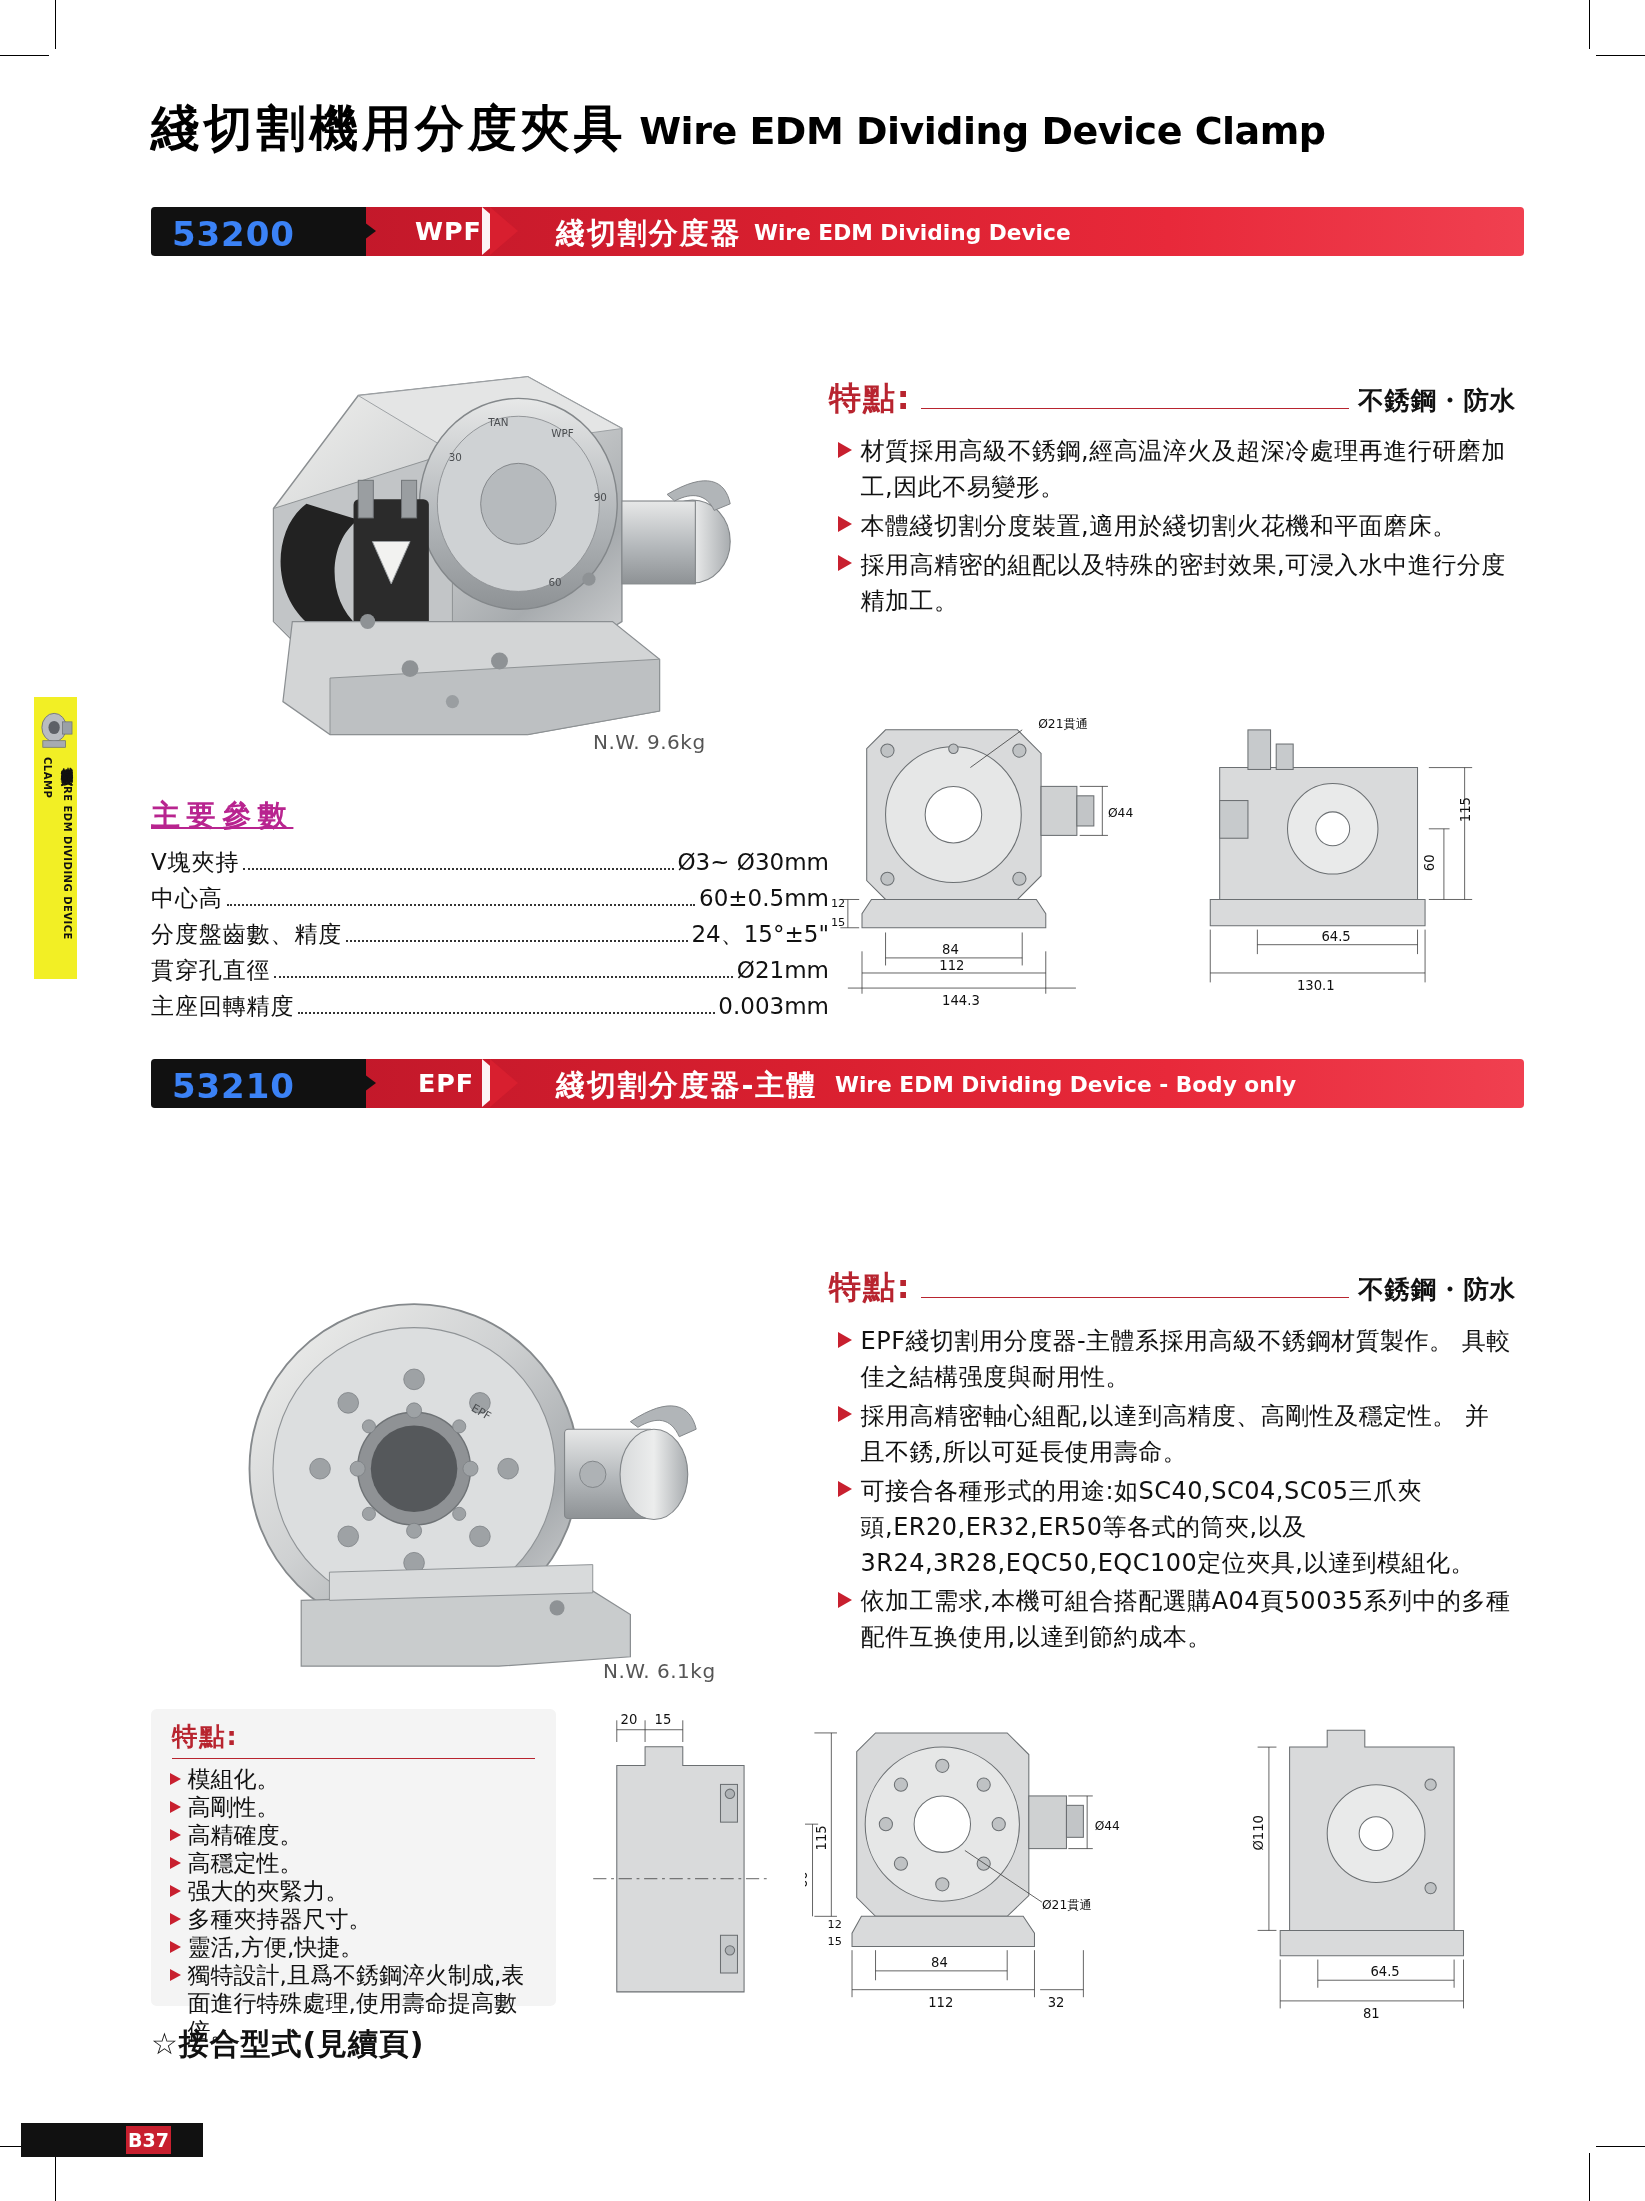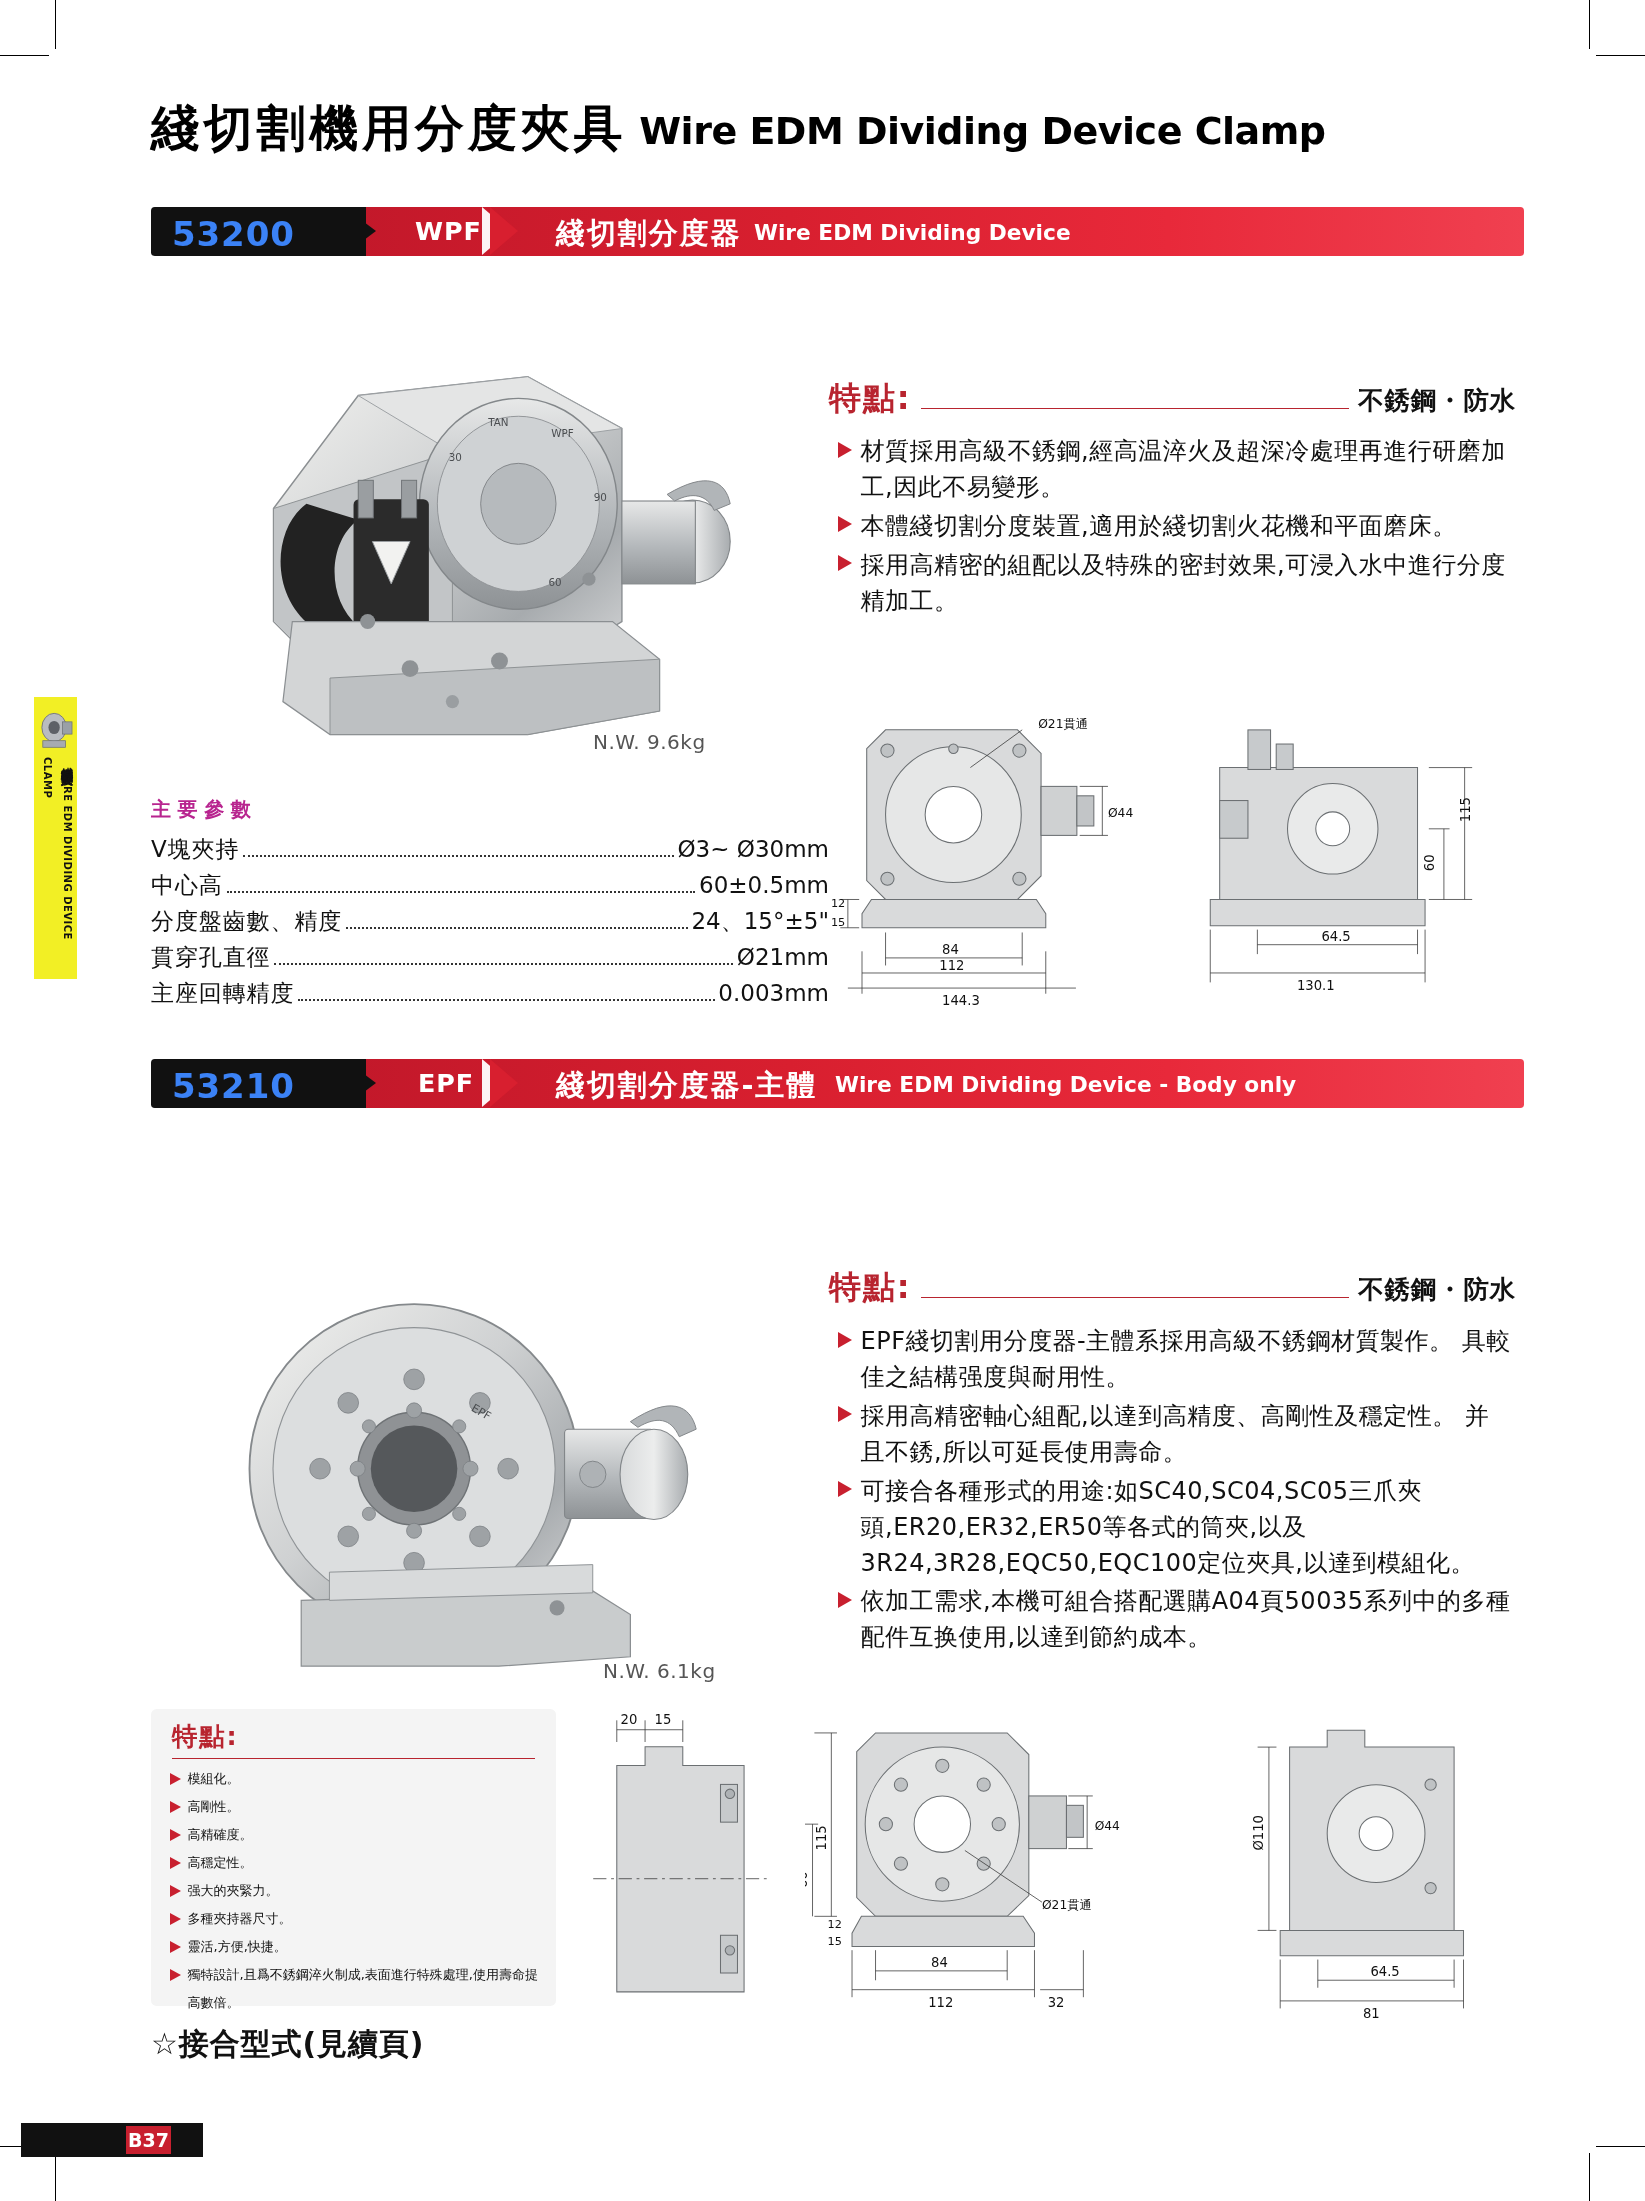--- a/index.html
+++ b/index.html
@@ -48,39 +48,39 @@
   .feat-head .sub{font-size:25.4px;font-weight:700;color:#111;letter-spacing:0.9px;}
 
   .bullets{position:absolute;}
   .bullets li{list-style:none;display:flex;margin-bottom:2.8px;}
   .bullets ul{margin:0;padding:0;}
   .tri{width:0;height:0;border-top:8.5px solid transparent;border-bottom:8.5px solid transparent;border-left:14px solid #c8202f;margin-top:8.5px;margin-right:8.5px;flex:0 0 auto;}
   .btxt{font-size:24px;line-height:36px;letter-spacing:0.5px;color:#111;}
 
   
   .params{position:absolute;}
-  .params .h{font-size:20px;font-weight:700;color:#b8248f;letter-spacing:6.6px;margin-bottom:7.5px;}
+  .params .h{font-size:29px;font-weight:700;color:#b8248f;letter-spacing:6.6px;margin-bottom:7.5px;text-decoration:underline;}
   .prow{display:flex;align-items:baseline;font-size:23px;line-height:36px;color:#111;}
   .prow .lb{white-space:nowrap;letter-spacing:0.9px;}
   .prow .dots{flex:1;border-bottom:2.8px dotted #333;margin:0 3.8px 6.6px 3.8px;height:0.9px;}
   .prow .vl{white-space:nowrap;}
 
   .nw{position:absolute;font-size:20px;color:#555;letter-spacing:0.5px;}
 
   
   .photo{position:absolute;}
 
   
   .card{position:absolute;left:151px;top:1709px;width:405px;height:297px;background:#f4f4f4;border-radius:5.6px;}
   .card .ch{position:absolute;left:21px;top:11.3px;font-size:25.4px;font-weight:700;color:#b8242f;letter-spacing:1.9px;}
   .card .crule{position:absolute;left:21px;top:49px;width:363px;border-bottom:1.9px solid #b8242f;}
   .card ul{position:absolute;left:19px;top:56px;width:377px;margin:0;padding:0;}
   .card li{list-style:none;display:flex;margin-bottom:0px;}
   .card .tri{border-top:6.6px solid transparent;border-bottom:6.6px solid transparent;border-left:11.3px solid #c8202f;margin-top:7.5px;margin-right:6.6px;}
-  .card .ctxt{font-size:13px;line-height:28px;color:#111;}
+  .card .ctxt{font-size:23px;line-height:28px;color:#111;}
 
   .joinnote{position:absolute;left:151px;top:2024px;font-size:30px;font-weight:700;color:#111;letter-spacing:0.9px;}
 
   
   .footer{position:absolute;left:21px;top:2123px;width:182px;height:34px;background:#111;}
   .footer .pg{position:absolute;left:105px;top:2.8px;width:45px;height:28px;background:#c8202f;color:#fff;font-size:19px;font-weight:700;text-align:center;line-height:28px;}
 
   
   svg text{font-family:"DejaVu Sans","Liberation Sans",sans-serif;}
 </style>

